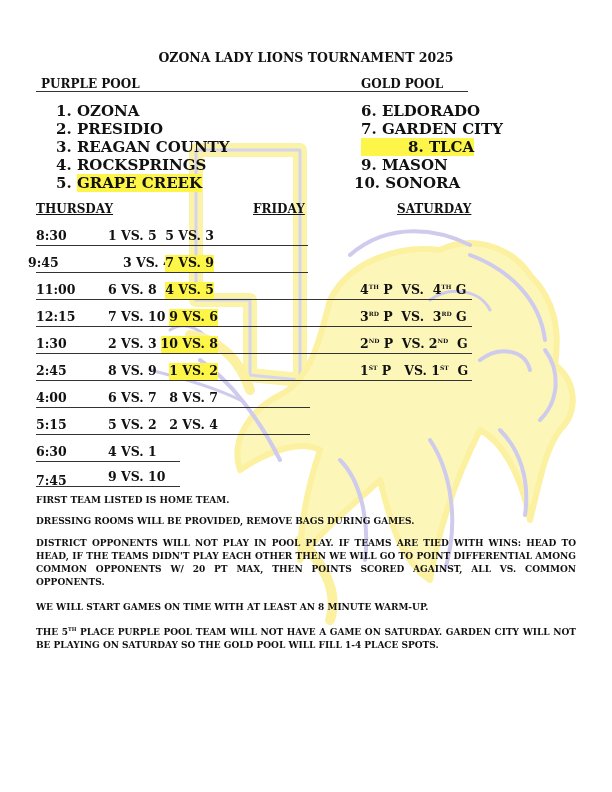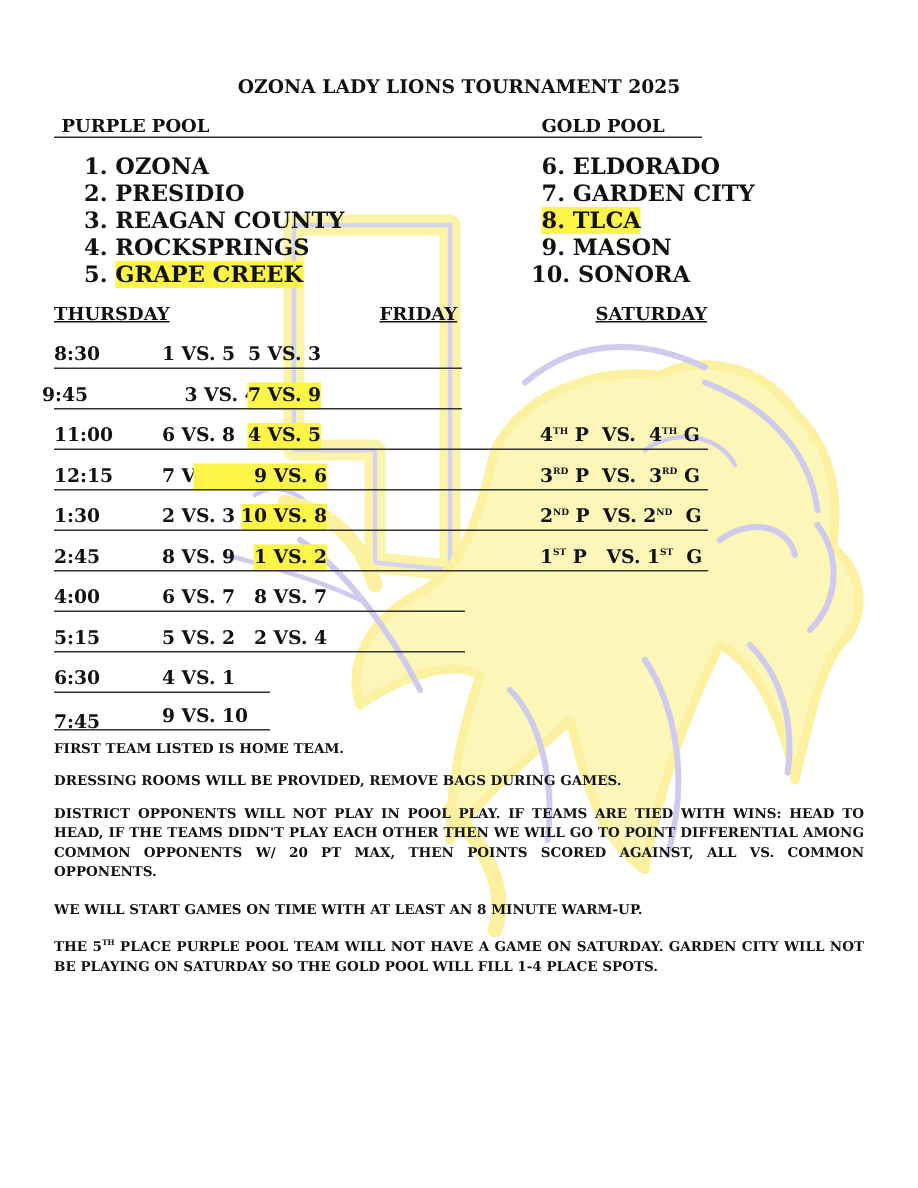--- a/index.html
+++ b/index.html
@@ -63,21 +63,21 @@
   <div class="pool-line"></div>
 
   <div class="team" style="left:56px; top:102px;">1. OZONA</div>
   <div class="team" style="left:56px; top:120px;">2. PRESIDIO</div>
   <div class="team" style="left:56px; top:138px;">3. REAGAN COUNTY</div>
   <div class="team" style="left:56px; top:156px;">4. ROCKSPRINGS</div>
   <div class="team" style="left:56px; top:174px;"><span>5. </span><span class="hl">GRAPE CREEK</span></div>
 
   <div class="team" style="left:361px; top:102px;">6. ELDORADO</div>
   <div class="team" style="left:361px; top:120px;">7. GARDEN CITY</div>
-  <div class="team hl" style="left:361px; top:138px;">8. TLCA</div>
+  <div class="team hl" style="left:361px; top:138px;padding-left:47px;">8. TLCA</div>
   <div class="team" style="left:361px; top:156px;">9. MASON</div>
   <div class="team" style="left:354px; top:174px;">10. SONORA</div>
 
   <div class="day-hdr" style="left:36px;">THURSDAY</div>
   <div class="day-hdr" style="left:253px;">FRIDAY</div>
   <div class="day-hdr" style="left:397px;">SATURDAY</div>
 
   <div class="cell row" style="left:36px; top:228px;">8:30</div>
   <div class="cell row" style="left:108px; top:228px;">1 VS. 5</div>
   <div class="cell row" style="right:306px; top:228px;">5 VS. 3</div>
@@ -90,21 +90,21 @@
 
   <div class="cell row" style="left:36px; top:282px;">11:00</div>
   <div class="cell row" style="left:108px; top:282px;">6 VS. 8</div>
   <div class="cell row hl" style="right:306px; top:282px;">4 VS. 5</div>
   <div class="cell row sat" style="left:360px; top:282px;"><span>4</span><sup>TH</sup><span style="white-space:pre"> P  VS.  </span><span>4</span><sup>TH</sup><span style="white-space:pre"> G</span></div>
   <div class="uline" style="left:36px; top:299px; width:272px;"></div>
   <div class="uline" style="left:308px; top:299px; width:164px;"></div>
 
   <div class="cell row" style="left:36px; top:309px;">12:15</div>
   <div class="cell row" style="left:108px; top:309px;">7 VS. 10</div>
-  <div class="cell row hl" style="right:302px; top:309px;padding-left:40px;">9 VS. 6</div>
+  <div class="cell row hl" style="right:302px; top:309px;">9 VS. 6</div>
   <div class="cell row sat" style="left:360px; top:309px;"><span>3</span><sup>RD</sup><span style="white-space:pre"> P  VS.  </span><span>3</span><sup>RD</sup><span style="white-space:pre"> G</span></div>
   <div class="uline" style="left:36px; top:326px; width:436px;"></div>
 
   <div class="cell row" style="left:36px; top:336px;">1:30</div>
   <div class="cell row" style="left:108px; top:336px;">2 VS. 3</div>
   <div class="cell row hl" style="right:302px; top:336px;">10 VS. 8</div>
   <div class="cell row sat" style="left:360px; top:336px;"><span>2</span><sup>ND</sup><span style="white-space:pre"> P  VS. </span><span>2</span><sup>ND</sup><span style="white-space:pre">  G</span></div>
   <div class="uline" style="left:36px; top:353px; width:436px;"></div>
 
   <div class="cell row" style="left:36px; top:363px;">2:45</div>

